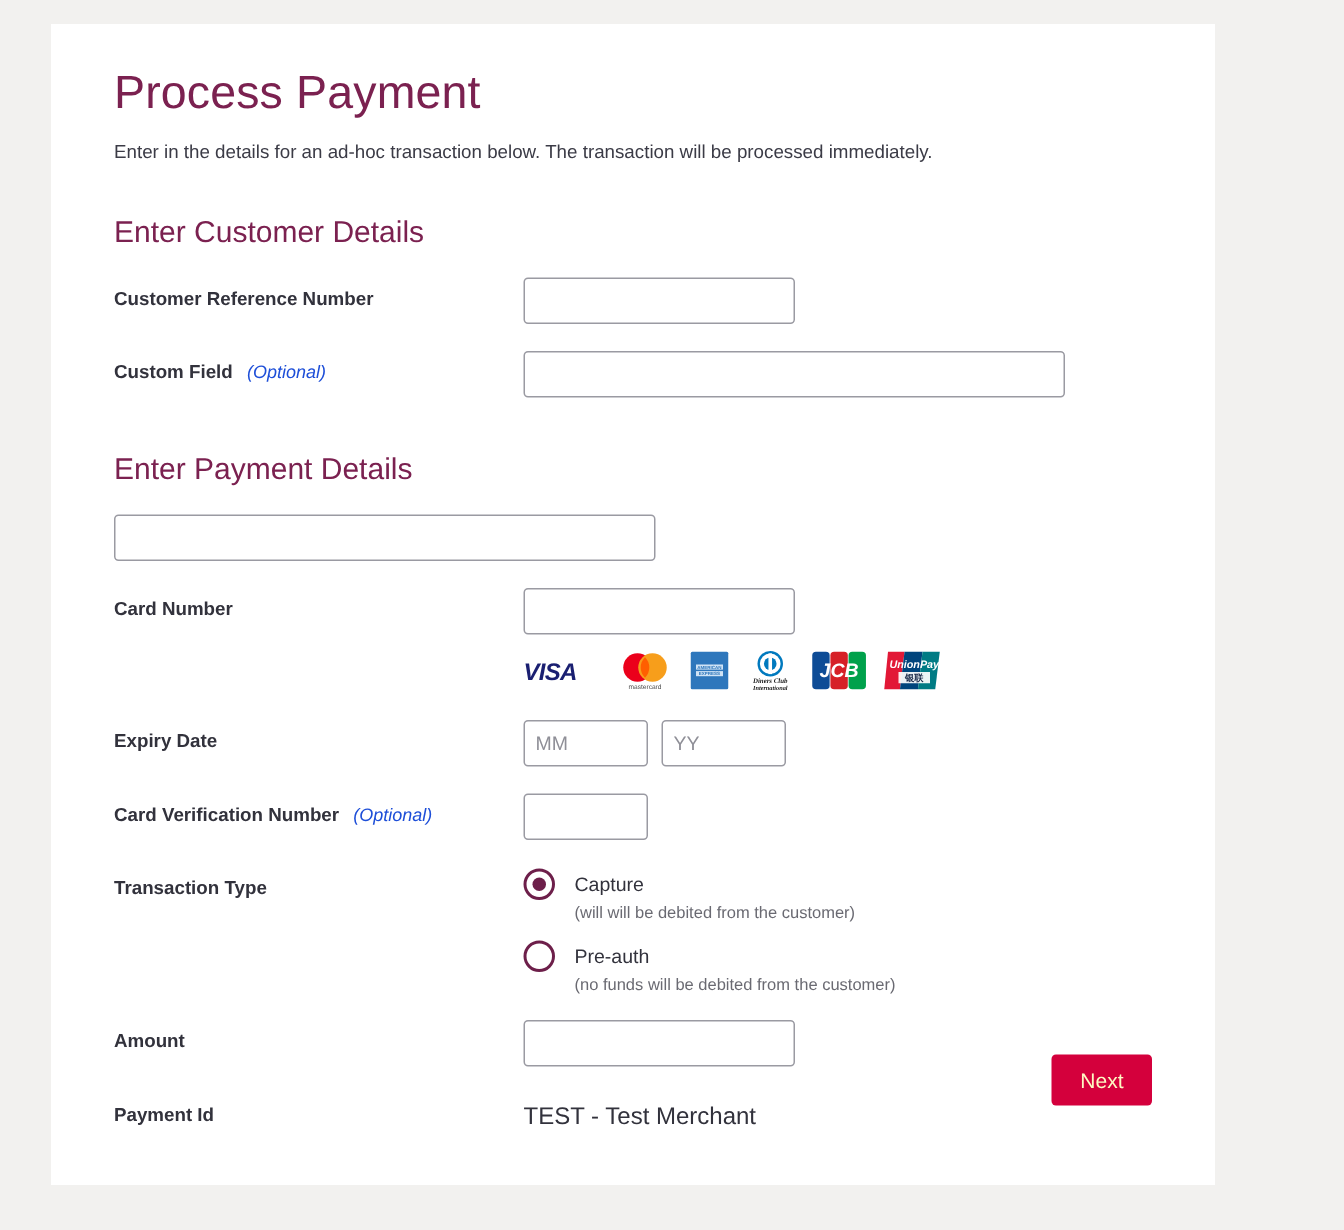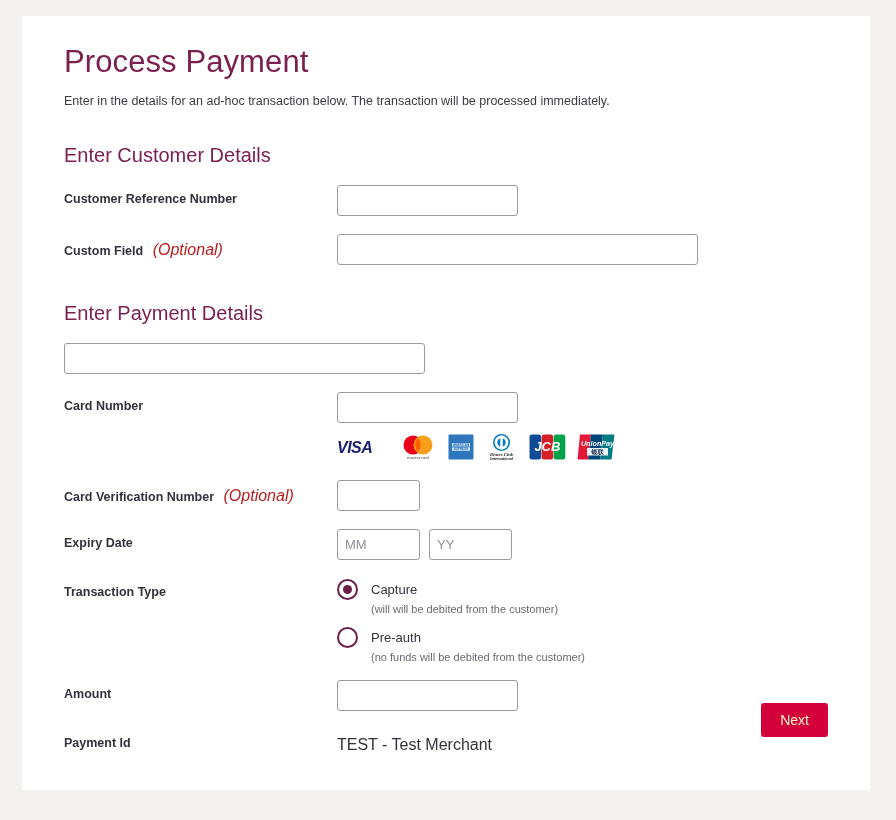--- a/index.html
+++ b/index.html
@@ -4,22 +4,22 @@
 <style>
   * { box-sizing: border-box; }
   html, body {
     margin: 0; padding: 0;
     width: 896px; height: 820px;
     background: #f2f1ef;
     font-family: "Liberation Sans", sans-serif;
   }
   #card {
     position: absolute;
-    left: 22px; top: 16px;
-    width: 848px; height: 774px;
+    left: 34px; top: 16px;
+    width: 776px; height: 774px;
     background: #ffffff;
   }
   #inner { padding: 28px 42px 0 42px; position: relative; height: 100%; }
 
   .page-title {
     color: #7b2150;
     font-size: 31px;
     font-weight: 400;
     margin: 0 0 14px 0;
     letter-spacing: 0.1px;
@@ -48,23 +48,23 @@
     flex: 0 0 273px;
     padding-top: 7px;
     font-size: 12.5px;
     font-weight: bold;
     color: #32323c;
     white-space: nowrap;
   }
   .opt {
     font-weight: normal;
     font-style: italic;
-    color: #b91c1c;
+    color: #1d4ed8;
     margin-left: 6px;
-    font-size: 16px;
+    font-size: 12px;
   }
   .row-field { flex: 1; }
 
   .txt {
     height: 31px;
     border: 1px solid #9a9aa2;
     border-radius: 3px;
     background: #fff;
     font-family: "Liberation Sans", sans-serif;
     font-size: 13px;
@@ -232,37 +232,37 @@
             <rect x="10" y="14" width="21" height="7.5" fill="#ffffff" opacity="0.92"></rect>
             <text x="20.5" y="20.3" text-anchor="middle" font-family="Liberation Sans, sans-serif" font-size="6.2" font-weight="bold" fill="#1b2a4a">银联</text>
           </svg>
 
         </div>
       </div>
     </div>
 
     <div class="row">
       <div class="row-label">
-        <span>Card Verification Number</span>
-        <span class="opt">(Optional)</span>
-      </div>
-      <div class="row-field">
-        <input class="txt w-cvn" type="text" placeholder="" style="">
-      </div>
-    </div>
-
-    <div class="row">
-      <div class="row-label">
         <span>Expiry Date</span>
       </div>
       <div class="row-field">
         <div class="expiry-wrap">
           <input class="txt w-mm" type="text" placeholder="MM" style="">
           <input class="txt w-mm" type="text" placeholder="YY" style="">
         </div>
+      </div>
+    </div>
+
+    <div class="row">
+      <div class="row-label">
+        <span>Card Verification Number</span>
+        <span class="opt">(Optional)</span>
+      </div>
+      <div class="row-field">
+        <input class="txt w-cvn" type="text" placeholder="" style="">
       </div>
     </div>
 
     <div class="row">
       <div class="row-label">
         <span>Transaction Type</span>
       </div>
       <div class="row-field">
         <div class="radio-group">
 

